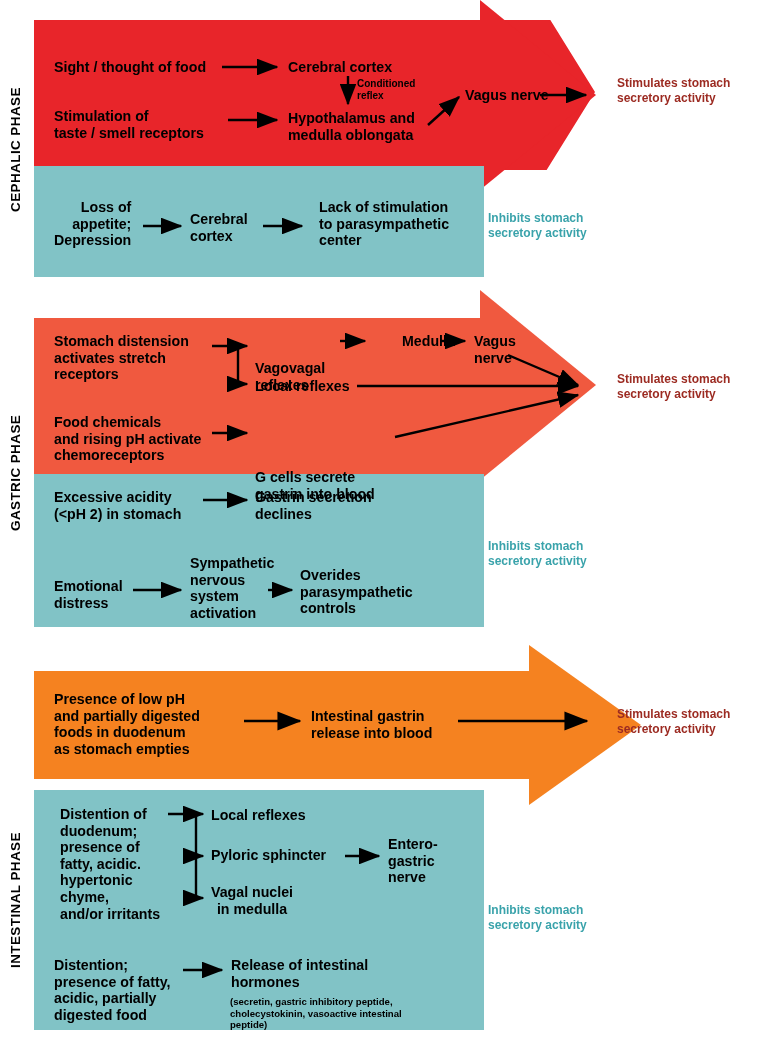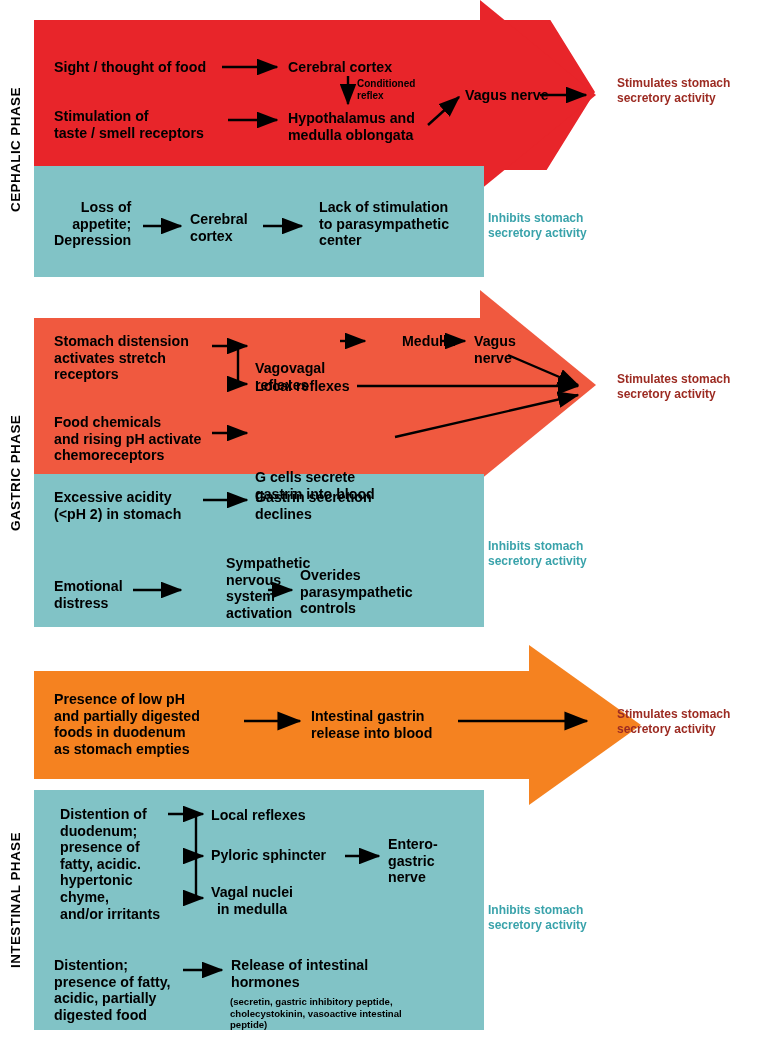--- a/index.html
+++ b/index.html
@@ -94,21 +94,21 @@
 gastrin into blood</div>
 <div class="outcome stim" style="left:617px;top:372px;">Stimulates stomach
 secretory activity</div>
 
 <div class="txt t14" style="left:54px;top:489px;">Excessive acidity
 (&lt;pH 2) in stomach</div>
 <div class="txt t14" style="left:255px;top:489px;">Gastrin secretion
 declines</div>
 <div class="txt t14" style="left:54px;top:578px;">Emotional
 distress</div>
-<div class="txt t14" style="left:190px;top:555px;margin-left:36px;">Sympathetic
+<div class="txt t14" style="left:190px;top:555px;">Sympathetic
 nervous
 system
 activation</div>
 <div class="txt t14" style="left:300px;top:567px;">Overides
 parasympathetic
 controls</div>
 <div class="outcome inhib" style="left:488px;top:539px;">Inhibits stomach
 secretory activity</div>
 
 <div class="phase-label" style="top:760px;height:280px;">

